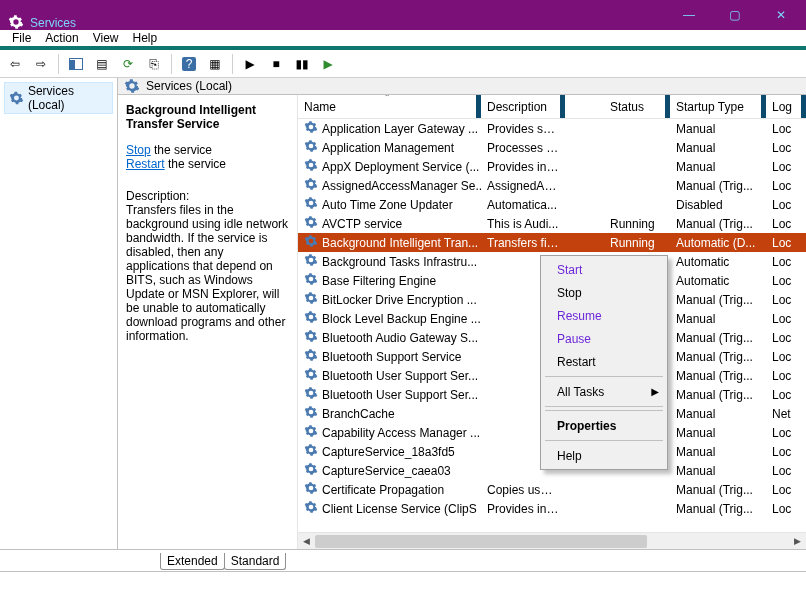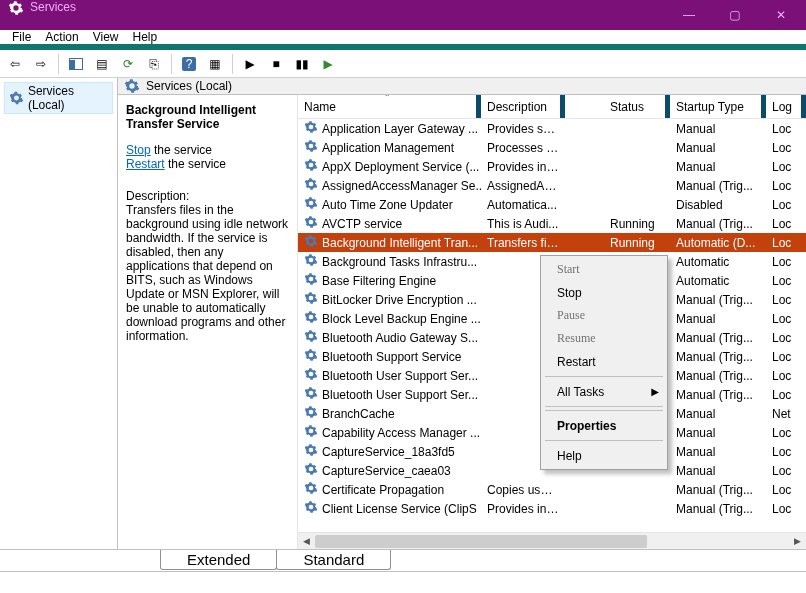--- a/index.html
+++ b/index.html
@@ -1,21 +1,21 @@
 <!DOCTYPE html>
 <html><head>
 <meta charset="utf-8">
 <style>
 * { box-sizing: border-box; margin: 0; padding: 0; font-family: "Segoe UI", Tahoma, sans-serif; }
 body { width: 806px; height: 593px; background: #fff; overflow: hidden; font-size: 12px; color: #000; }
-.titlebar { height: 30px; background: #7b1078; color: #f0abfc; display: flex; align-items: flex-start; padding: 0 2px 0 8px; }
+.titlebar { height: 30px; background: #7b1078; color: #7dd3fc; display: flex; align-items: flex-end; padding: 0 2px 0 8px; }
 .titlebar .tb-icon { width: 16px; height: 16px; margin-right: 6px; display:flex; align-items:center; justify-content:center; }
 .titlebar .tb-title { flex: 1; font-size: 12px; }
 .winbtn { width: 46px; height: 30px; display:flex; align-items:center; justify-content:center; font-size: 12px; cursor:pointer; }
-.menubar { height: 20px; background: #fff; display:flex; align-items:center; gap: 2px; padding: 0 6px; border-bottom: 6px solid #0f766e; }
+.menubar { height: 20px; background: #fff; display:flex; align-items:center; gap: 2px; padding: 0 6px; border-bottom: 4px solid #0f766e; }
 .menuitem { padding: 2px 6px; cursor:pointer; }
 .toolbar { height: 28px; background: #fff; display:flex; align-items:center; border-bottom: 1px solid #d0d0d0; padding: 0 2px; }
 .tbtn { width: 24px; height: 24px; display:flex; align-items:center; justify-content:center; cursor:pointer; border:1px solid transparent; border-radius:2px; margin: 0 1px; }
 .tsep { width:1px; height:20px; background:#d0d0d0; margin: 0 4px; }
 .content { display:flex; height: calc(593px - 30px - 20px - 28px - 22px - 22px); }
 .left-pane { width: 156px; border-right: 1px solid #c0c0c0; background:#fff; padding:4px; }
 .left-item { display:flex; align-items:center; gap:4px; padding:1px 4px; background:#e5f3ff; border:1px solid #cce8ff; }
 .right-pane { flex:1; display:flex; flex-direction:column; }
 .right-header { height: 24px; background:#f0f0f0; border-bottom:1px solid #c0c0c0; display:flex; align-items:center; padding:0 6px; gap:6px; }
 .split { flex:1; display:flex; }
@@ -36,27 +36,27 @@
 .col-name { width:183px; }
 .col-desc { width:84px; }
 .col-status { width:66px;margin-left:39px; }
 .col-start { width:96px; }
 .col-log { width:40px; }
 .hscroll { height:17px; background:#f0f0f0; border-top:1px solid #e5e5e5; display:flex; align-items:center; }
 .hscroll .arr { width:17px; height:17px; display:flex; align-items:center; justify-content:center; font-size:9px; color:#555; cursor:pointer; }
 .hscroll .track { flex:1; height:17px; background:#f0f0f0; position:relative; }
 .hscroll .thumb { position:absolute; left:0; top:2px; height:13px; width:70%; background:#cdcdcd; border-radius:2px; }
 .tabstrip { height:22px; display:flex; align-items:flex-end; padding-left: 160px; border-top:1px solid #c0c0c0; }
-.tab { border:1px solid #919191; border-top:none; border-top-left-radius:0; border-top-right-radius:0; border-bottom-left-radius:3px; border-bottom-right-radius:3px; padding:1px 26px; background:#fff; font-size:15px; margin-right:-1px; cursor:pointer; position:relative; top:-1px;}
+.tab { border:1px solid #919191; border-top:none; border-top-left-radius:0; border-top-right-radius:0; border-bottom-left-radius:3px; border-bottom-right-radius:3px; padding:1px 6px; background:#fff; font-size:12px; margin-right:-1px; cursor:pointer; position:relative; top:-1px;}
 .tab.active { background:#fff; z-index:2; }
 .statusbar { height:22px; border-top:1px solid #c0c0c0; background:#fff; }
 .ctxmenu { position:absolute; left:540px; top:255px; width:128px; background:#f0f0f0; border:1px solid #a0a0a0; box-shadow: 4px 4px 4px rgba(0,0,0,.25); padding:2px; z-index:50; }
 .ctxitem { height:23px; display:flex; align-items:center; padding:0 14px; position:relative; }
 .ctxitem.enabled { color:#000; cursor:pointer; }
-.ctxitem.disabled { color:#737373;font-family:Liberation Serif, serif; }
+.ctxitem.disabled { color:#6d28d9; }
 .ctxitem.bold { font-weight:bold; }
 .ctxsep { height:1px; background:#c0c0c0; margin:3px 2px; }
 .submenu-arrow { position:absolute; right:6px; font-size:10px; }
 .gear-svg { width:16px; height:16px; }
 </style>
 </head>
 <body>
 
 <div class="titlebar">
   <span class="tb-icon">
@@ -425,22 +425,22 @@
 <div class="tabstrip">
   <div class="tab active">Extended</div>
   <div class="tab">Standard</div>
 </div>
 
 <div class="statusbar"></div>
 
 <div class="ctxmenu">
   <div class="ctxitem disabled">Start</div>
   <div class="ctxitem enabled">Stop</div>
+  <div class="ctxitem disabled">Resume</div>
   <div class="ctxitem disabled">Pause</div>
-  <div class="ctxitem disabled">Resume</div>
   <div class="ctxitem enabled">Restart</div>
   <div class="ctxsep"></div>
   <div class="ctxitem enabled">
       <span>All Tasks</span>
       <span class="submenu-arrow">▶</span>
     </div>
   <div class="ctxsep"></div>
   <div class="ctxsep"></div>
   <div class="ctxitem enabled bold">Properties</div>
   <div class="ctxsep"></div>

